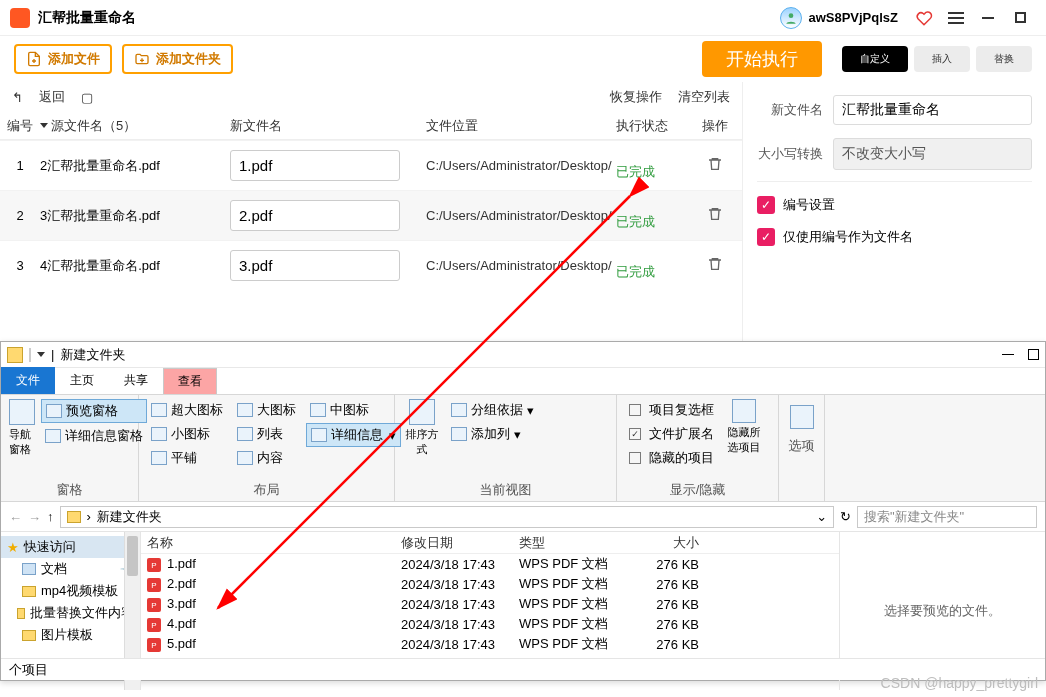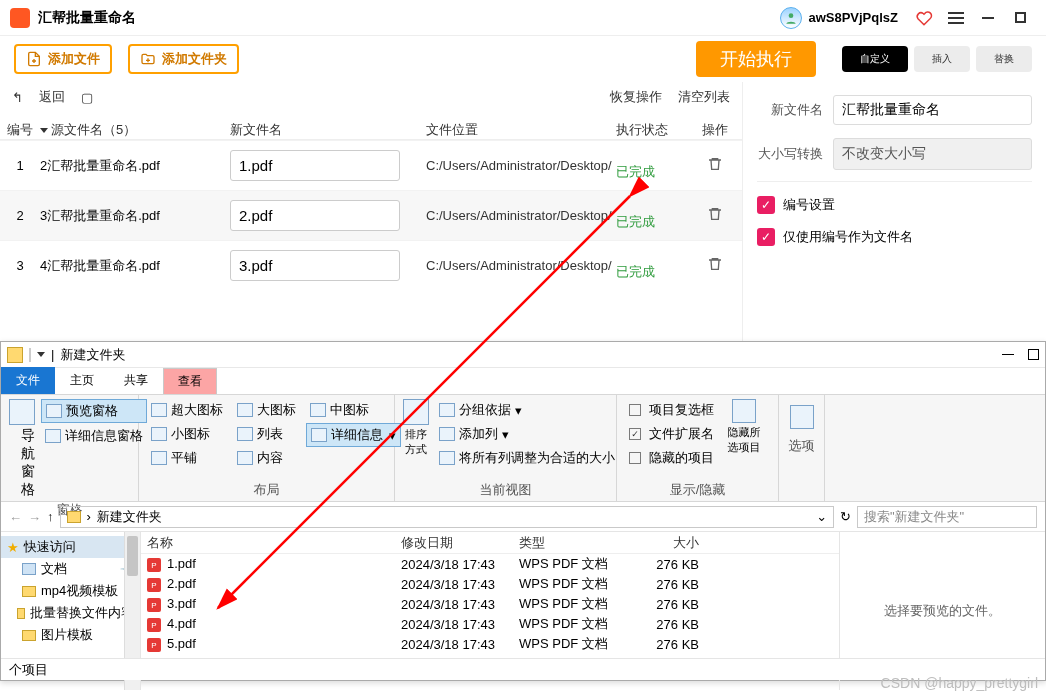--- a/index.html
+++ b/index.html
@@ -8,33 +8,33 @@
 .app-logo{width:20px;height:20px;background:#ff5722;border-radius:4px;margin-right:8px;}
 .app-title{font-size:14px;font-weight:bold;}
 .top-spacer{flex:1;}
 .avatar{width:22px;height:22px;border-radius:50%;background:linear-gradient(#9cd3ff,#fff);border:1px solid #5bb0ee;margin-right:6px;display:flex;align-items:center;justify-content:center;}
 .avatar svg{width:14px;height:14px;}
 .user-name{font-weight:bold;margin-right:10px;}
 .top-icon{width:24px;height:24px;display:flex;align-items:center;justify-content:center;margin:0 4px;color:#666;}
 .heart{color:#e53935;stroke:#e53935;}
 .dash{width:12px;border-top:2px solid #333;}
 .sq{width:11px;height:11px;border:2px solid #333;}
-.toolbar{height:46px;display:flex;align-items:center;padding:8px 14px 8px 14px;gap:16px;}
+.toolbar{height:46px;display:flex;align-items:center;padding:8px 14px 8px 14px;gap:10px;}
 .btn-yellow{display:flex;align-items:center;gap:6px;background:#fff;border:2px solid #ffa000;color:#d17a00;border-radius:4px;padding:4px 10px;font-size:14px;font-weight:bold;}
 .btn-yellow svg{width:16px;height:16px;}
 .begin-btn{background:#ff9800;color:#fff;border:none;border-radius:4px;padding:6px 24px;font-size:18px;margin-left:auto;}
 .mode-bar{margin-left:10px;display:flex;gap:6px;}
 .mode-btn{padding:6px 18px;border:none;border-radius:4px;font-size:10px;}
 .mode-active{background:#000;color:#fff;}
 .mode-normal{background:#ececec;color:#333;}
 .main-area{display:flex;height:280px;}
 .left-pane{width:760px;border-right:1px solid #eee;}
 .ops-bar{height:30px;display:flex;align-items:center;padding:0 12px;gap:16px;font-size:13px;color:#333;}
 .ops-bar .sp{flex:1;}
-.table-head{display:flex;align-items:flex-end;height:28px;border-bottom:1px solid #eee;color:#333;font-size:13px;}
+.table-head{display:flex;align-items:center;height:28px;border-bottom:1px solid #eee;color:#333;font-size:13px;}
 .th-idx{width:40px;text-align:center;}
 .th-src{width:190px;display:flex;align-items:center;gap:3px;}
 .th-new{width:196px;}
 .th-loc{width:190px;}
 .th-status{width:74px;}
 .th-act{width:50px;text-align:center;}
 .row{display:flex;align-items:center;height:50px;border-top:1px solid #f2f2f2;}
 .row.alt{background:#f7f7f7;}
 .newname-input{width:170px;padding:6px 8px;border:1px solid #ccc;border-radius:3px;font-size:15px;background:#fff;}
 .loc{color:#333;white-space:nowrap;overflow:hidden;}
@@ -245,21 +245,21 @@
     <div class="tab tab-blue">文件</div>
     <div class="tab">主页</div>
     <div class="tab">共享</div>
     <div class="tab tab-active">查看</div>
   </div>
   <div class="ribbon">
     <div class="rib-group" style="width:138px">
       <div class="rib-body">
         <div class="rib-col" style="width:38px;align-items:center">
           <div class="rbicon" style="width:26px;height:26px"></div>
-          <span style="text-align:right;font-size:14px">导航窗格</span>
+          <span style="text-align:left;font-size:11px">导航窗格</span>
         </div>
         <div class="rib-col">
           <div class="rib-btn sel">
               <div class="rbicon"></div>
               <span>预览窗格</span>
             </div>
           <div class="rib-btn">
               <div class="rbicon"></div>
               <span>详细信息窗格</span>
             </div>
@@ -313,24 +313,20 @@
     </div>
     <div class="rib-group" style="width:222px">
       <div class="rib-body">
         <div class="rib-col" style="width:38px;align-items:center">
           <div class="rbicon" style="width:26px;height:26px"></div>
           <span style="text-align:center;font-size:11px">排序方式</span>
         </div>
         <div class="rib-col">
           <div class="rib-btn"><div class="rbicon"></div><span>分组依据</span> ▾</div>
           <div class="rib-btn"><div class="rbicon"></div><span>添加列</span> ▾</div>
-          <div class="rib-btn">
-              <div class="rbicon"></div>
-              <span>将所有列调整为合适的大小</span>
-            </div>
         </div>
       </div>
       <div class="rib-label">当前视图</div>
     </div>
     <div class="rib-group" style="width:162px">
       <div class="rib-body">
         <div class="rib-col">
           <div class="rib-btn">
               <span class="chk"></span>
               <span>项目复选框</span>

